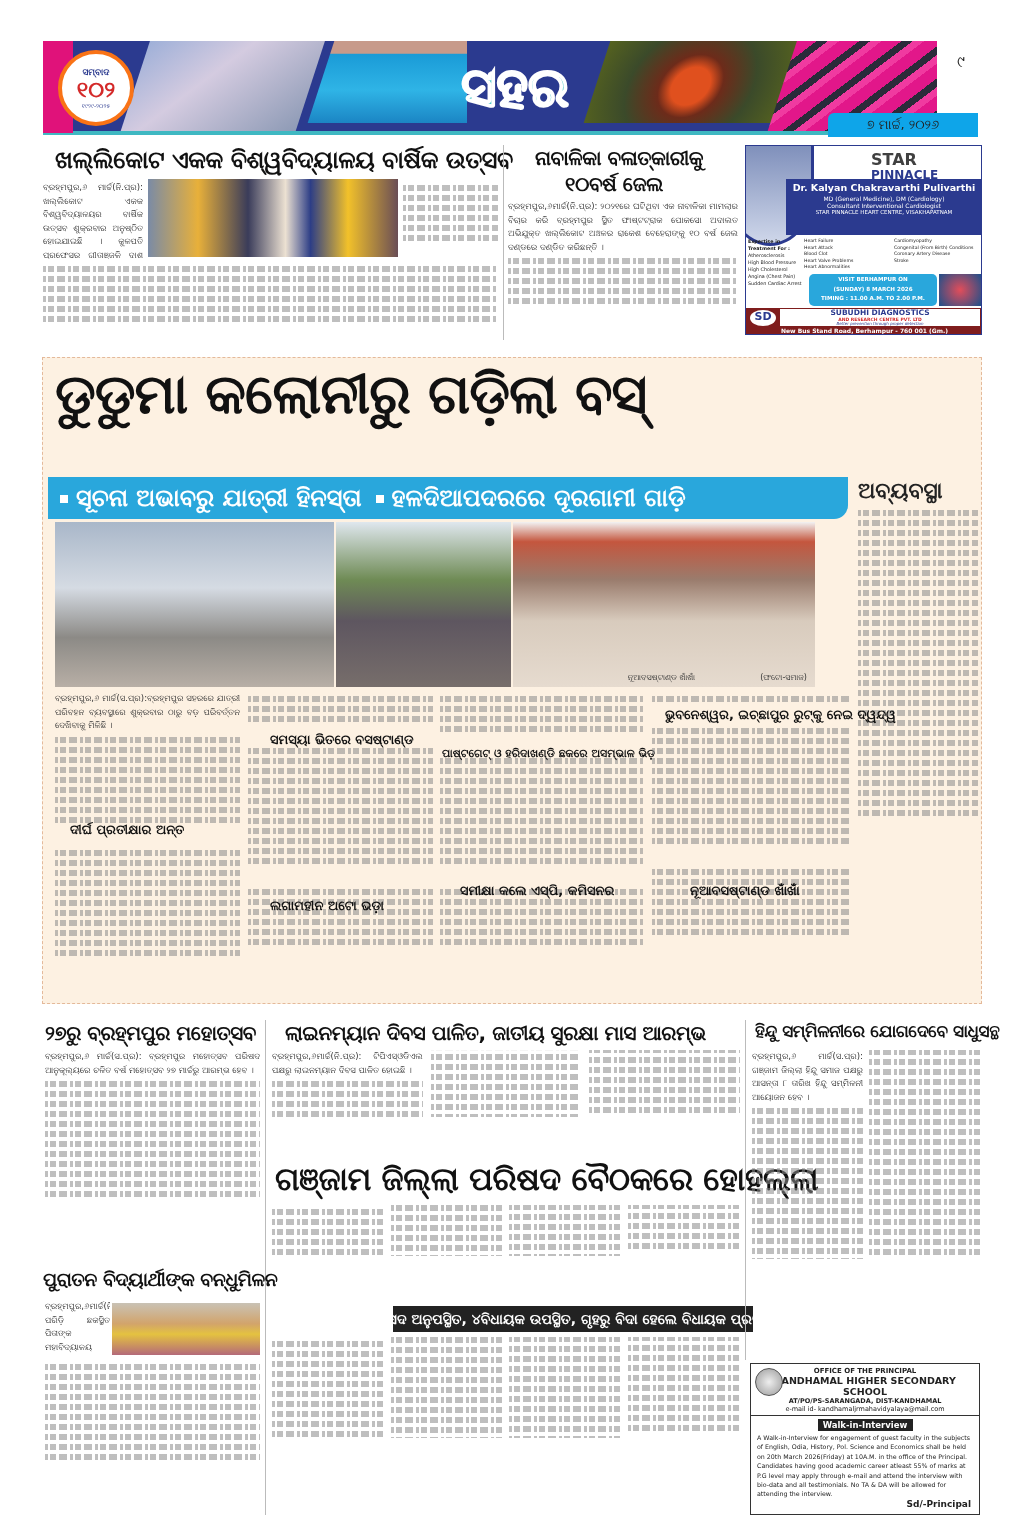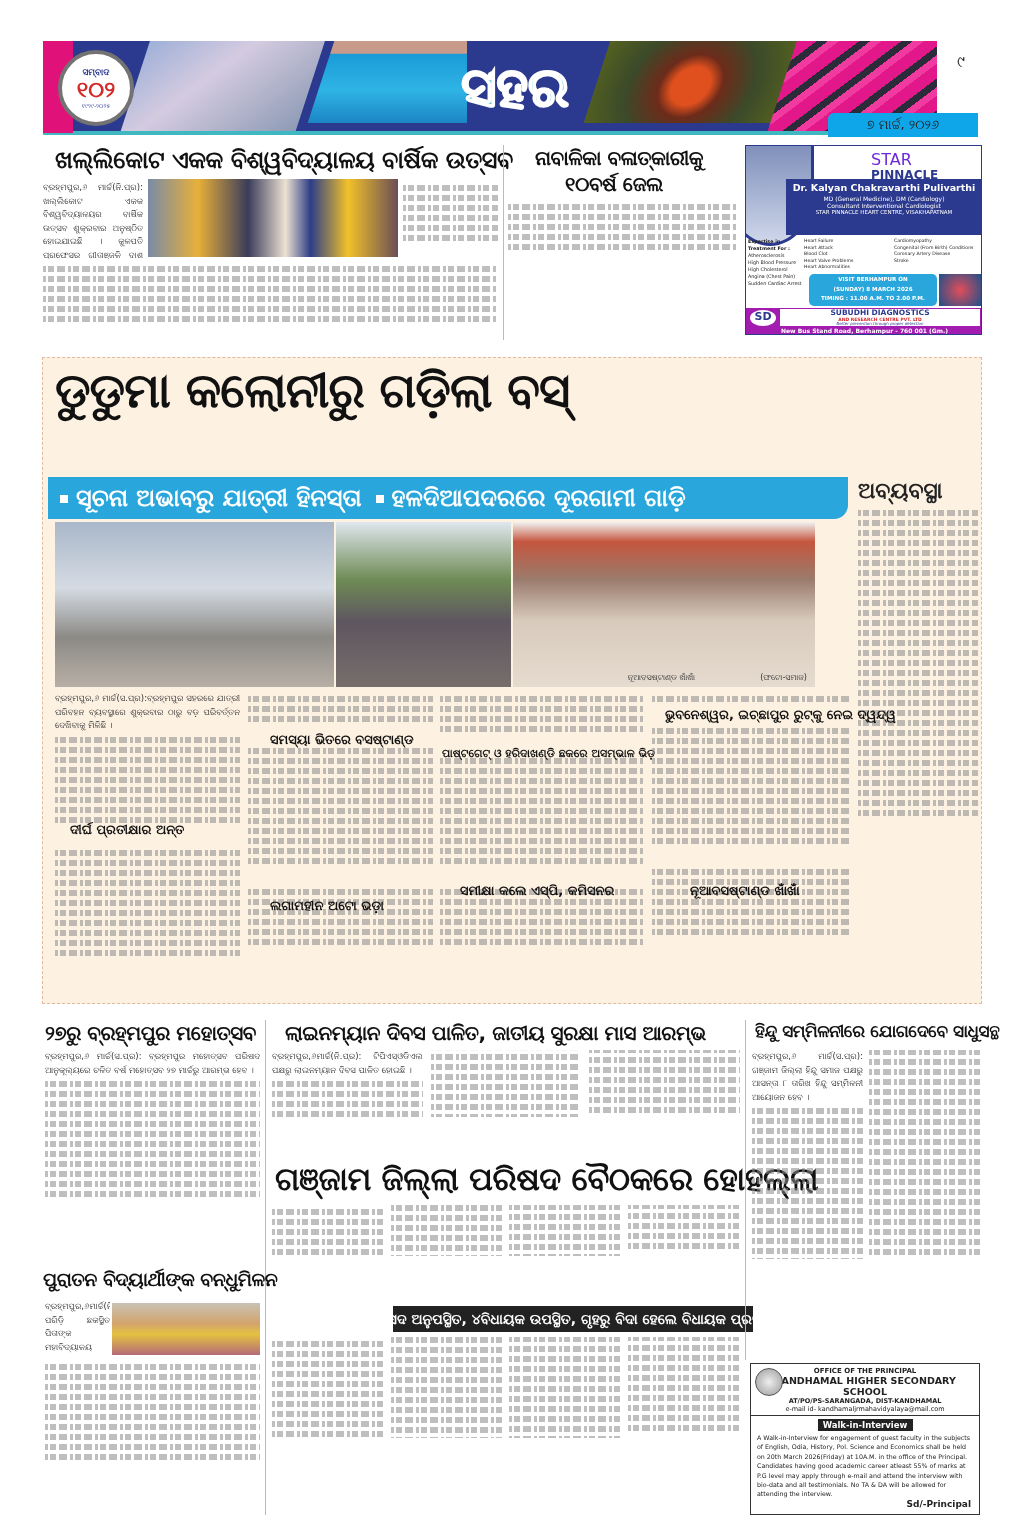--- a/index.html
+++ b/index.html
@@ -1,38 +1,38 @@
 <!DOCTYPE html>
 <html><head>
 <meta charset="utf-8">
 <style>
 *{box-sizing:border-box;margin:0;padding:0}
 body{width:1024px;height:1520px;background:#fff;font-family:"DejaVu Sans",sans-serif;color:#222;position:relative;overflow:hidden}
 .abs{position:absolute}
 .banner{left:43px;top:41px;width:424px;height:92px;background:#2b3a8f;overflow:hidden}
 .banner2{left:467px;top:41px;width:470px;height:92px;background:#2b3a8f;overflow:hidden}
-.logo-circle{left:58px;top:50px;width:76px;height:76px;border-radius:50%;background:#fff;border:4px solid #737373;display:flex;flex-direction:column;align-items:center;justify-content:center;z-index:3}
+.logo-circle{left:58px;top:50px;width:76px;height:76px;border-radius:50%;background:#fff;border:4px solid #f97316;display:flex;flex-direction:column;align-items:center;justify-content:center;z-index:3}
 .logo-circle .t1{font-size:9px;color:#2b3a8f;font-weight:bold}
 .logo-circle .t2{font-size:22px;color:#d42a2a;font-weight:bold;line-height:24px}
 .logo-circle .t3{font-size:6px;color:#2b3a8f}
 .pink-strip{left:43px;top:41px;width:30px;height:92px;background:#e0127a;z-index:1}
 .photo{background:linear-gradient(135deg,#9fb0d8,#d4cbe0 40%,#8d9ab5);}
 .ph-lake{background:linear-gradient(180deg,#c79a8a 0%,#c79a8a 15%,#1a9bd7 16%,#2fb4e6 60%,#1b85c4 100%)}
 .ph-temple{background:radial-gradient(circle at 50% 55%,#e0501e 0 18%,#6d2b1a 30%,#3b4a2a 60%,#55621f 100%)}
 .ph-saree{background:repeating-linear-gradient(135deg,#e2178a 0 14px,#2b2b3a 14px 22px,#f03aa0 22px 30px)}
 .title-sahar{left:440px;top:48px;width:150px;height:80px;display:flex;align-items:center;justify-content:center;font-size:54px;font-weight:bold;color:#4cc7c9;-webkit-text-stroke:2px #fff;z-index:3}
 .page-num{left:944px;top:44px;width:34px;height:34px;border-radius:50%;background:#fff;display:flex;align-items:center;justify-content:center;font-size:16px;z-index:4}
 .date-box{left:828px;top:113px;width:150px;height:24px;background:#0ea5e9;border-radius:6px 0 0 0;display:flex;align-items:center;justify-content:center;font-size:13px;z-index:4}
 .teal-line{left:43px;top:131px;width:895px;height:4px;background:#3fb8c2}
 h2.hl{font-weight:bold;color:#111;position:absolute;white-space:nowrap;letter-spacing:-0.5px}
 .col-text{position:absolute;font-size:8.5px;line-height:13.5px;color:#333;text-align:justify;overflow:hidden}
 .line-fill{display:block;height:6px;margin:4px 0 3.5px 0;background:repeating-linear-gradient(90deg,#8a8a8a 0 3px,transparent 3px 5px,#8a8a8a 5px 11px,transparent 11px 14px,#8a8a8a 14px 22px,transparent 22px 25px);opacity:.55}
 .ad-cardio{left:745px;top:145px;width:237px;height:190px;border:1px solid #2b3a8f;background:#fff;overflow:hidden}
 .feature-box{left:42px;top:357px;width:940px;height:647px;background:#fdf1e2;border:1px dashed #e4b99a}
-.big-hl{left:55px;top:362px;font-size:48px;font-weight:bold;color:#111;letter-spacing:-1px;white-space:nowrap}
+.big-hl{left:55px;top:362px;font-size:55px;font-weight:bold;color:#111;letter-spacing:-1px;white-space:nowrap}
 .sub-bar{left:48px;top:477px;width:800px;height:42px;background:#29a7dc;border-radius:0 0 14px 0;display:flex;align-items:center;padding-left:12px;gap:14px;color:#fff;font-size:24px;font-weight:bold;white-space:nowrap}
 .sub-bar .sq{width:8px;height:8px;background:#fff;display:inline-block;margin-right:8px;vertical-align:middle}
 .side-hl{left:858px;top:478px;font-size:22px;font-weight:bold}
 .photos-row{left:55px;top:522px;width:760px;height:165px;display:flex;gap:2px}
 .photos-row div{height:100%}
 .p1{width:280px;background:linear-gradient(180deg,#a9b7c9 0,#d5dbe3 40%,#8c8a86 70%,#b8afa6 100%)}
 .p2{width:175px;background:linear-gradient(180deg,#dfe7ee 0,#6f8b55 35%,#5e5660 60%,#776e6b 100%)}
 .p3{width:303px;background:linear-gradient(180deg,#f2f2f2 0,#c4563e 12%,#9a7c6d 35%,#d8cbbd 60%,#e6dbcf 100%);position:relative}
 .p3 .cap{position:absolute;bottom:4px;left:115px;font-size:8px;color:#333}
 .p3 .credit{position:absolute;bottom:4px;right:8px;font-size:8px;color:#333}
@@ -91,26 +91,27 @@
     <i class="line-fill"></i>
     <i class="line-fill"></i>
     <i class="line-fill"></i>
     <i class="line-fill"></i>
 </div>
 <div class="rule" style="left:503px;top:145px;width:1px;height:195px;"></div>
 
 <h2 class="hl" style="left:535px;top:146px;font-size:20px;">ନାବାଳିକା ବଳାତ୍କାରୀକୁ</h2>
 <h2 class="hl" style="left:565px;top:172px;font-size:20px;">୧୦ବର୍ଷ ଜେଲ</h2>
 <div class="col-text" style="left:508px;top:200px;width:230px;height:140px;">
+  <span>ବ୍ରହ୍ମପୁର,୬ମାର୍ଚ୍ଚ(ନି.ପ୍ର): ୨୦୨୧ରେ ଘଟିଥିବା ଏକ ନାବାଳିକା ମାମଲାର ବିଚାର କରି ବ୍ରହ୍ମପୁର ସ୍ଥିତ ଫାଷ୍ଟଟ୍ରାକ ପୋକସୋ ଅଦାଲତ ଅଭିଯୁକ୍ତ ଖଲ୍ଲିକୋଟ ଅଞ୍ଚଳର ରାକେଶ ବେହେରାଙ୍କୁ ୧୦ ବର୍ଷ ଜେଲ ଦଣ୍ଡରେ ଦଣ୍ଡିତ କରିଛନ୍ତି ।</span>
   <i class="line-fill"></i><i class="line-fill"></i><i class="line-fill"></i><i class="line-fill"></i><i class="line-fill"></i>
 </div>
 
 <div class="abs ad-cardio">
   <div class="abs" style="left:-20px;top:-10px;width:88px;height:110px;border-radius:0 0 50% 50%;background:linear-gradient(180deg,#7a8bb8,#cfd7ea);border:3px solid #2b3a8f;"></div>
-  <div class="abs" style="left:125px;top:4px;font-size:16px;font-weight:normal;color:#6d28d9;">STAR</div>
+  <div class="abs" style="left:125px;top:4px;font-size:16px;font-weight:bold;color:#404040;">STAR</div>
   <div class="abs" style="left:125px;top:22px;font-size:12px;font-weight:bold;color:#2b3a8f;">PINNACLE</div>
   <div class="abs" style="left:40px;top:33px;width:196px;height:56px;background:#2b3a8f;color:#fff;text-align:center;">
     <div style="font-size:9.5px;font-weight:bold;margin-top:3px;">Dr. Kalyan Chakravarthi Pulivarthi</div>
     <div style="font-size:6px;margin-top:2px;">MD (General Medicine), DM (Cardiology)</div>
     <div style="font-size:6px;">Consultant Interventional Cardiologist</div>
     <div style="font-size:5.5px;">STAR PINNACLE HEART CENTRE, VISAKHAPATNAM</div>
   </div>
   <div class="abs" style="left:2px;top:92px;width:60px;font-size:4.8px;line-height:7px;">
     <div style="font-weight:bold">Expertise in Treatment For :</div>
     <div>Atherosclerosis</div>
@@ -129,21 +130,21 @@
     <div>Congenital (From Birth) Conditions</div>
     <div>Coronary Artery Disease</div>
     <div>Stroke</div>
   </div>
   <div class="abs" style="left:63px;top:128px;width:128px;height:32px;background:#29a7dc;border-radius:5px;color:#fff;font-size:5.6px;font-weight:bold;text-align:center;line-height:9.5px;padding-top:1px;">
     <div>VISIT BERHAMPUR ON</div>
     <div>(SUNDAY) 8 MARCH 2026</div>
     <div>TIMING : 11.00 A.M. TO 2.00 P.M.</div>
   </div>
   <div class="abs" style="left:193px;top:128px;width:42px;height:32px;background:radial-gradient(circle,#e24d5a,#1d4f8a);"></div>
-  <div class="abs" style="left:0;top:162px;width:237px;height:40px;background:#a21caf;">
+  <div class="abs" style="left:0;top:162px;width:237px;height:40px;background:#7f1d1d;">
     <div class="abs" style="left:4px;top:2px;width:26px;height:16px;background:#fff;border-radius:50%;font-size:11px;color:#2b3a8f;font-weight:bold;text-align:center;">SD</div>
     <div class="abs" style="left:34px;top:1px;width:200px;height:17px;background:#fff;text-align:center;">
       <div style="font-size:7.5px;font-weight:bold;color:#2b3a8f;line-height:8px;">SUBUDHI DIAGNOSTICS</div>
       <div style="font-size:4.5px;font-weight:bold;color:#d42a2a;line-height:5px;">AND RESEARCH CENTRE PVT. LTD</div>
       <div style="font-size:4px;color:#2b3a8f;font-style:italic;line-height:4px;">Better prevention through proper detection</div>
     </div>
     <div class="abs" style="left:0;top:19px;width:237px;font-size:6px;font-weight:bold;color:#fff;text-align:center;">New Bus Stand Road, Berhampur - 760 001 (Gm.)</div>
   </div>
 </div>
 

